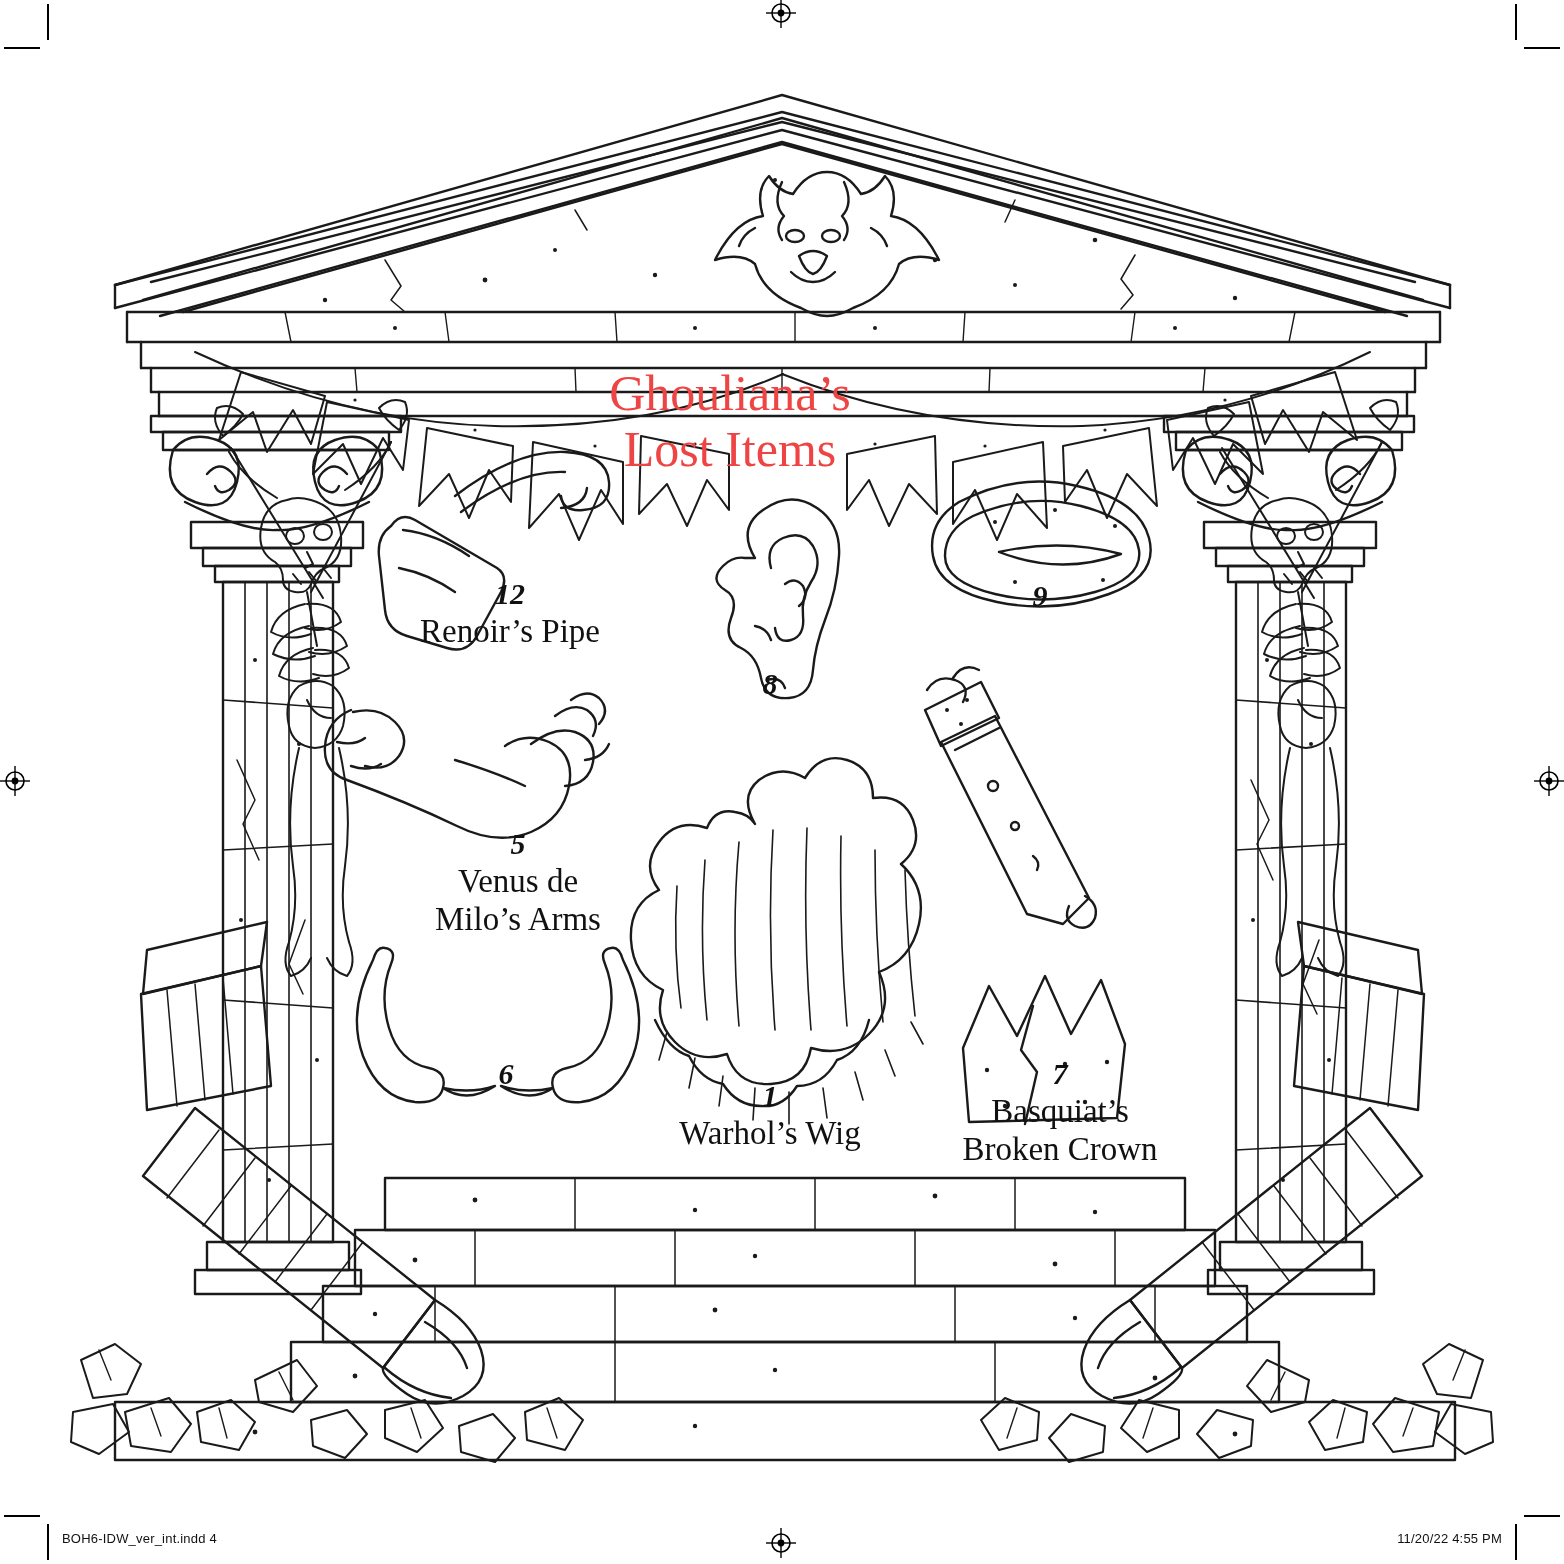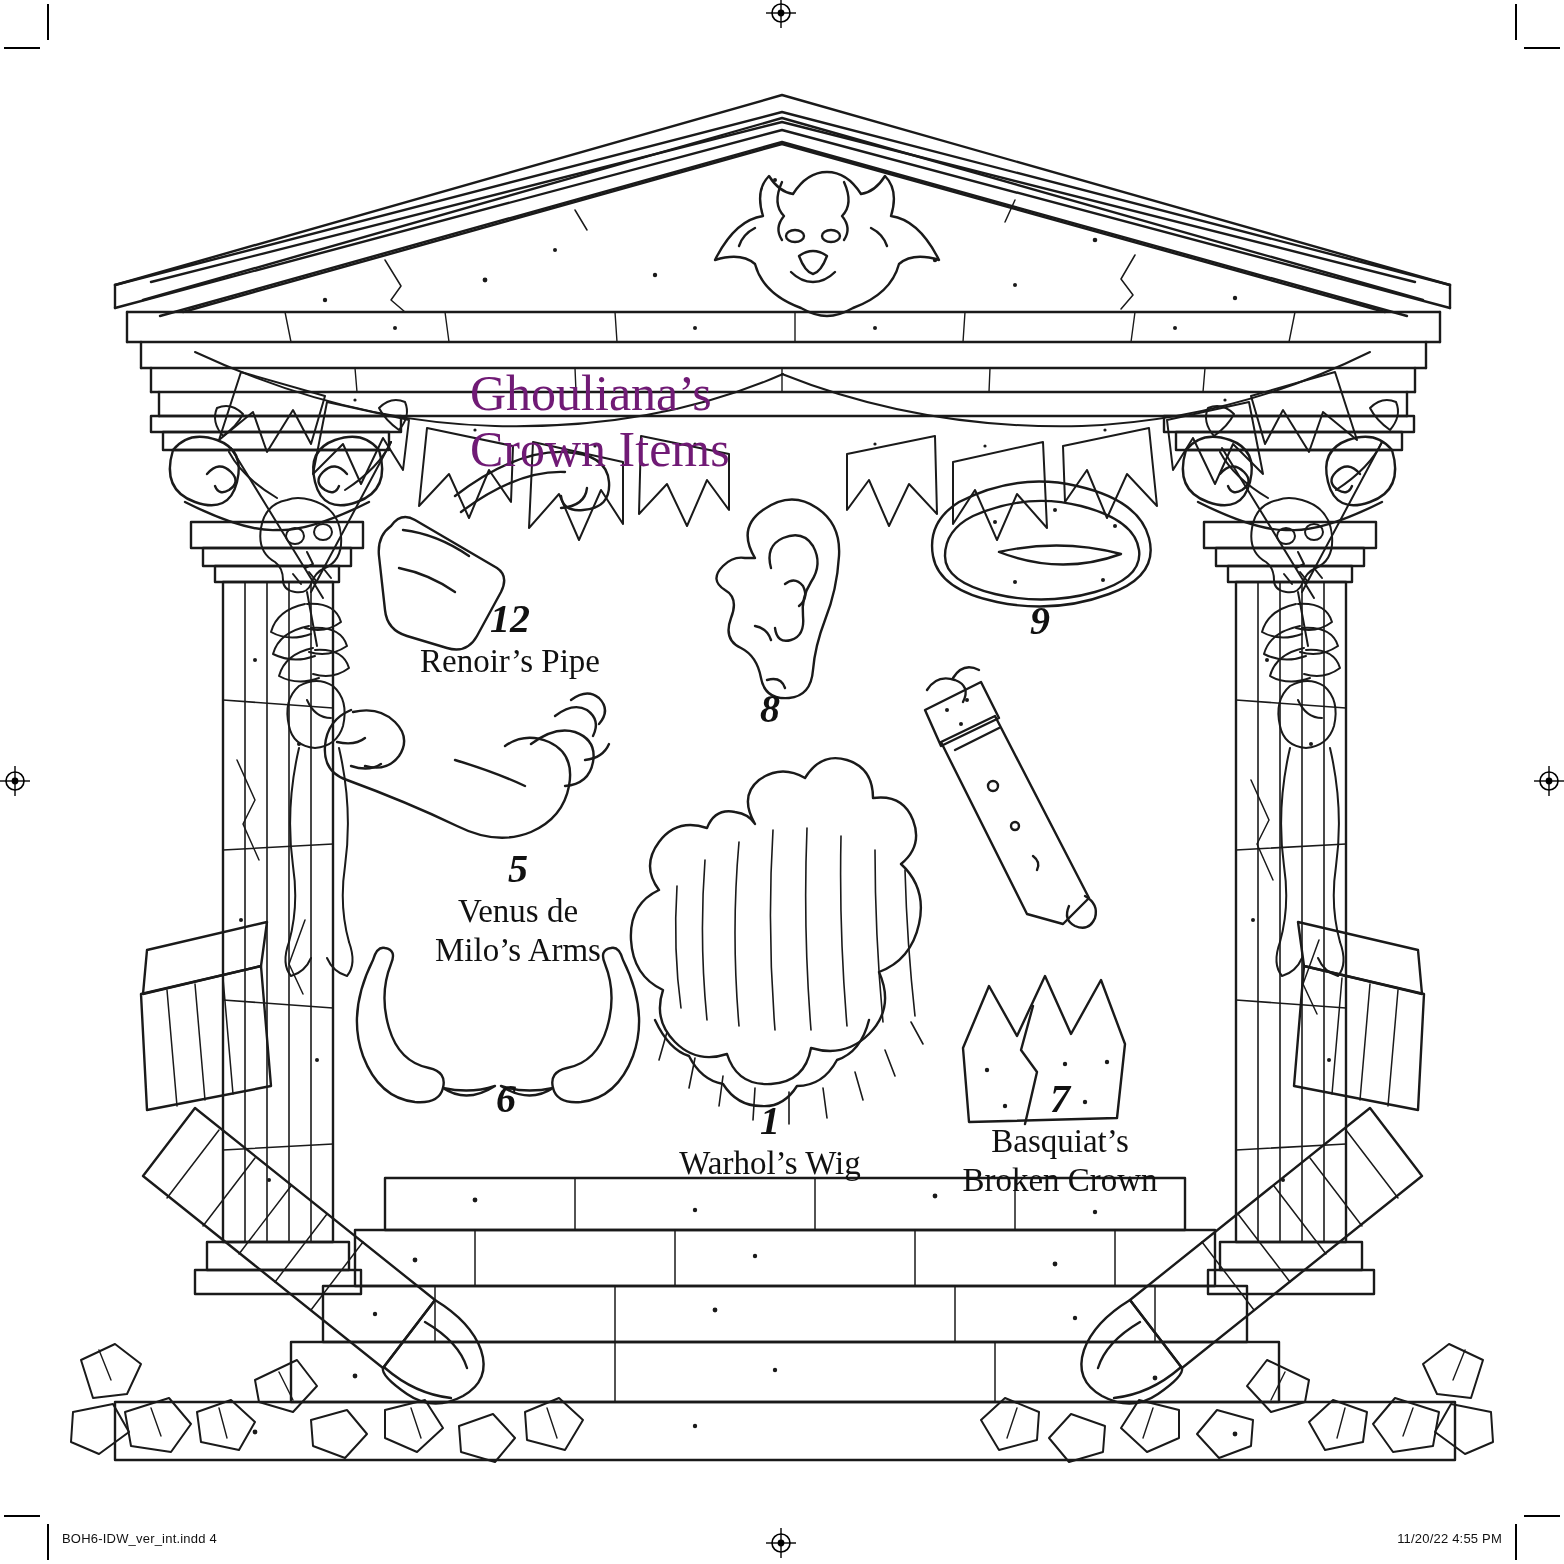--- a/index.html
+++ b/index.html
@@ -57,41 +57,40 @@
     width: 100%;
     height: 100%;
   }
 
   
   .title-block {
     position: absolute;
     left: 470px;
     top: 365px;
     width: 520px;
-    text-align: left;
+    text-align: center;
     line-height: 1.12;
     font-size: 50px;
-    color: #701a75;
+    color: #ef4444;
   }
   .title-block .l1, .title-block .l2 { display: block; }
 
   
   .item {
     position: absolute;
     text-align: center;
     color: #111;
   }
   .item .num {
     font-style: italic;
     font-weight: bold;
-    font-size: 40px;
+    font-size: 30px;
     line-height: 1.05;
     display: block;
     margin-bottom: 2px;
-    margin-top: 20px;
   }
   .item .name {
     font-size: 33px;
     line-height: 1.18;
     display: block;
     white-space: pre-line;
   }
 </style>
 </head>
 <body>
@@ -590,21 +589,21 @@
             <circle cx="1030" cy="1042" r="2.2"></circle>
           <circle cx="1052" cy="1002" r="2.2"></circle>
         </g>
 
       </g>
     </svg>
   </div>
 
   <div class="title-block">
     <span class="l1">Ghouliana’s</span>
-    <span class="l2">Crown Items</span>
+    <span class="l2">Lost Items</span>
   </div>
 
   <div class="item" style="left:375px;top:578px;width:270px;">
     <span class="num">12</span>
     <span class="name">Renoir’s Pipe</span>
   </div>
 
   <div class="item" style="left:650px;top:668px;width:240px;">
     <span class="num">8</span>
   </div>

